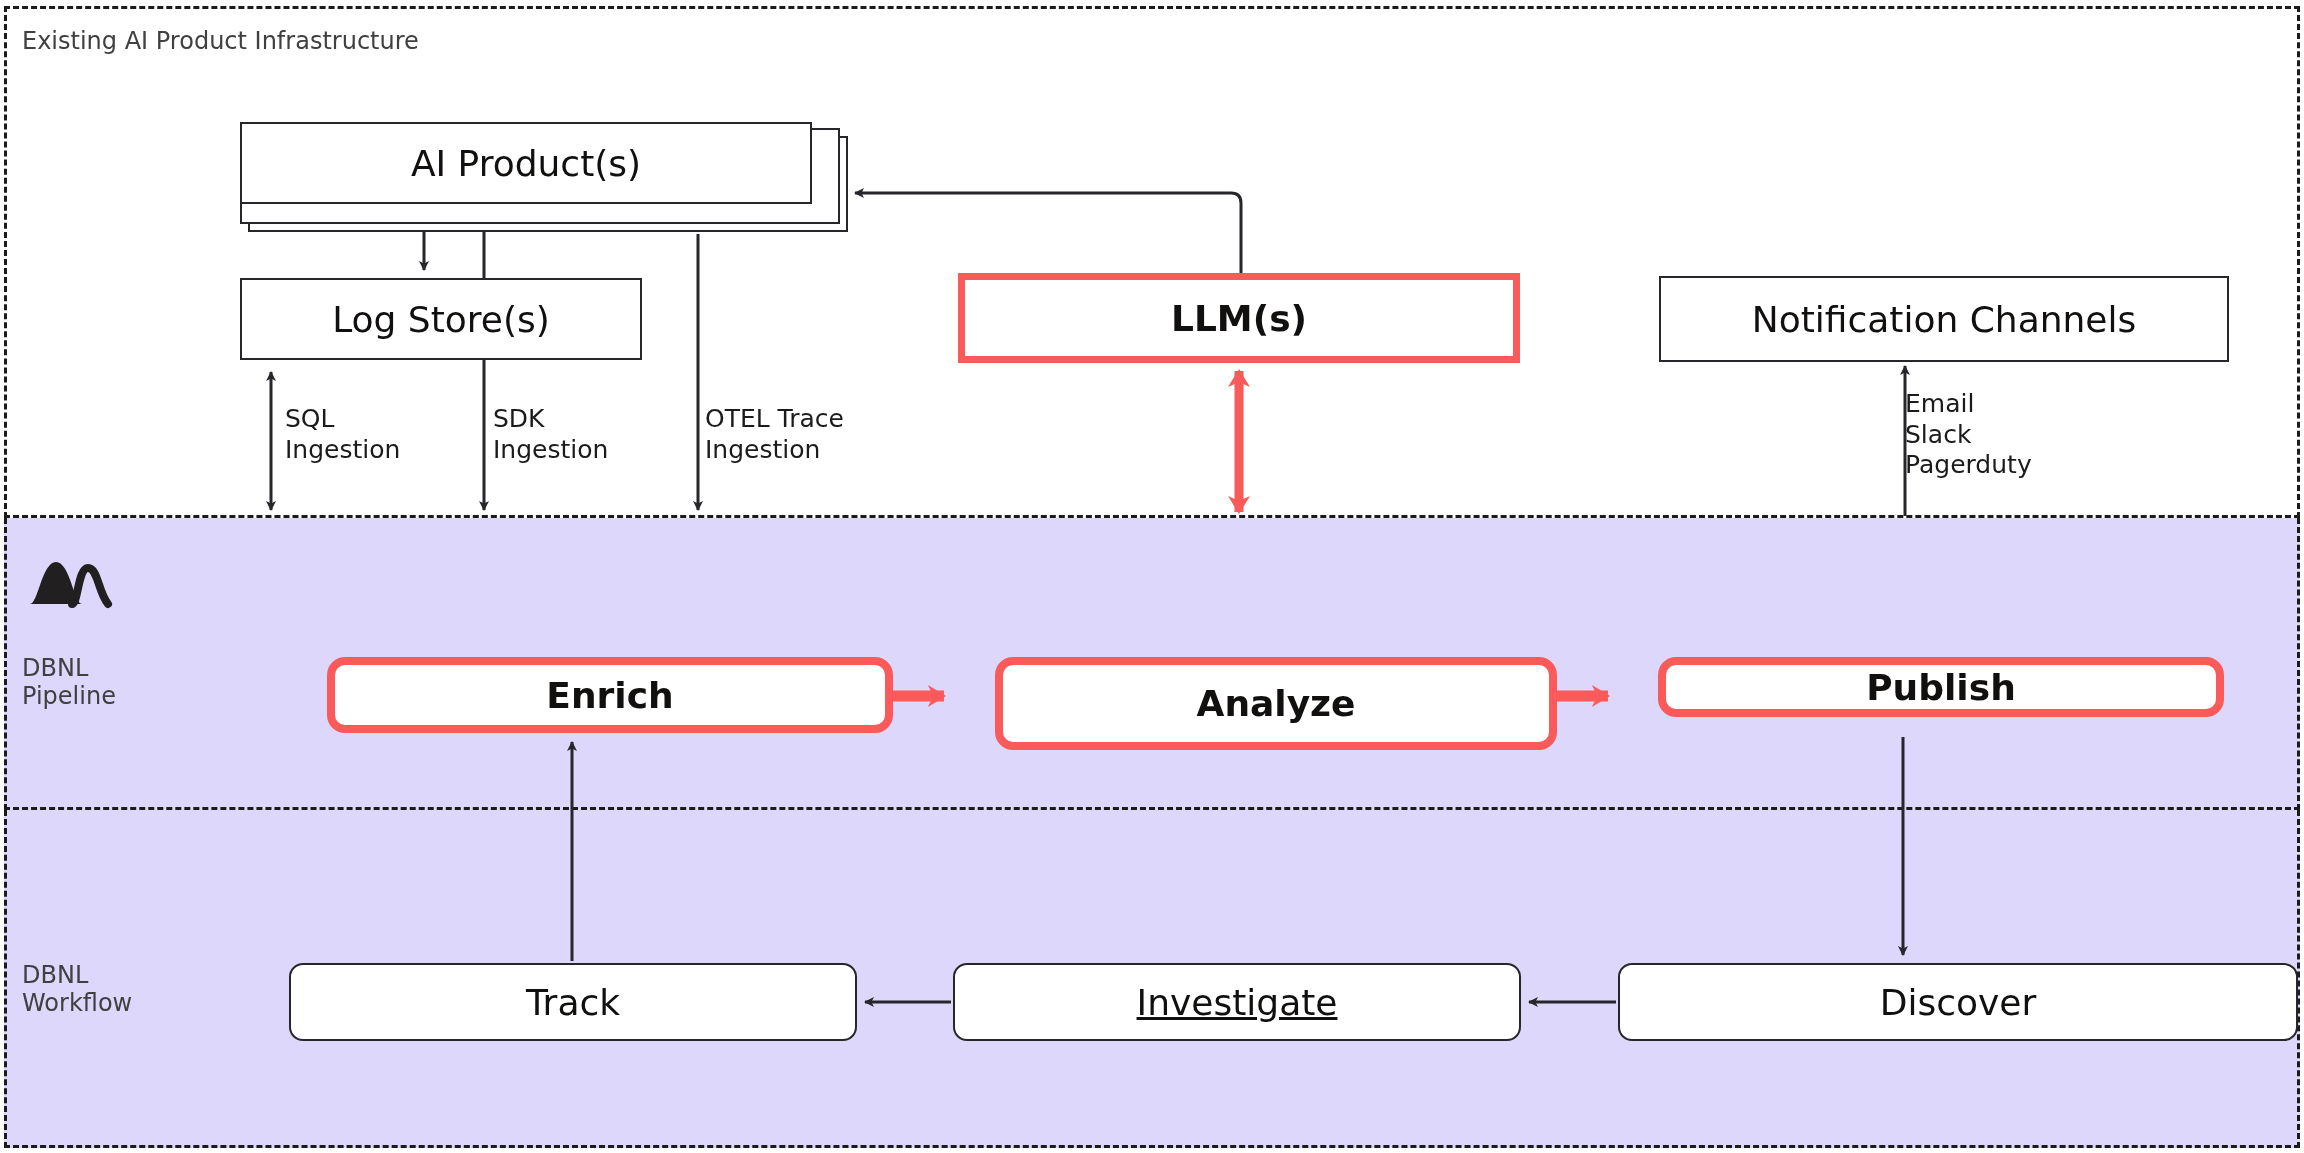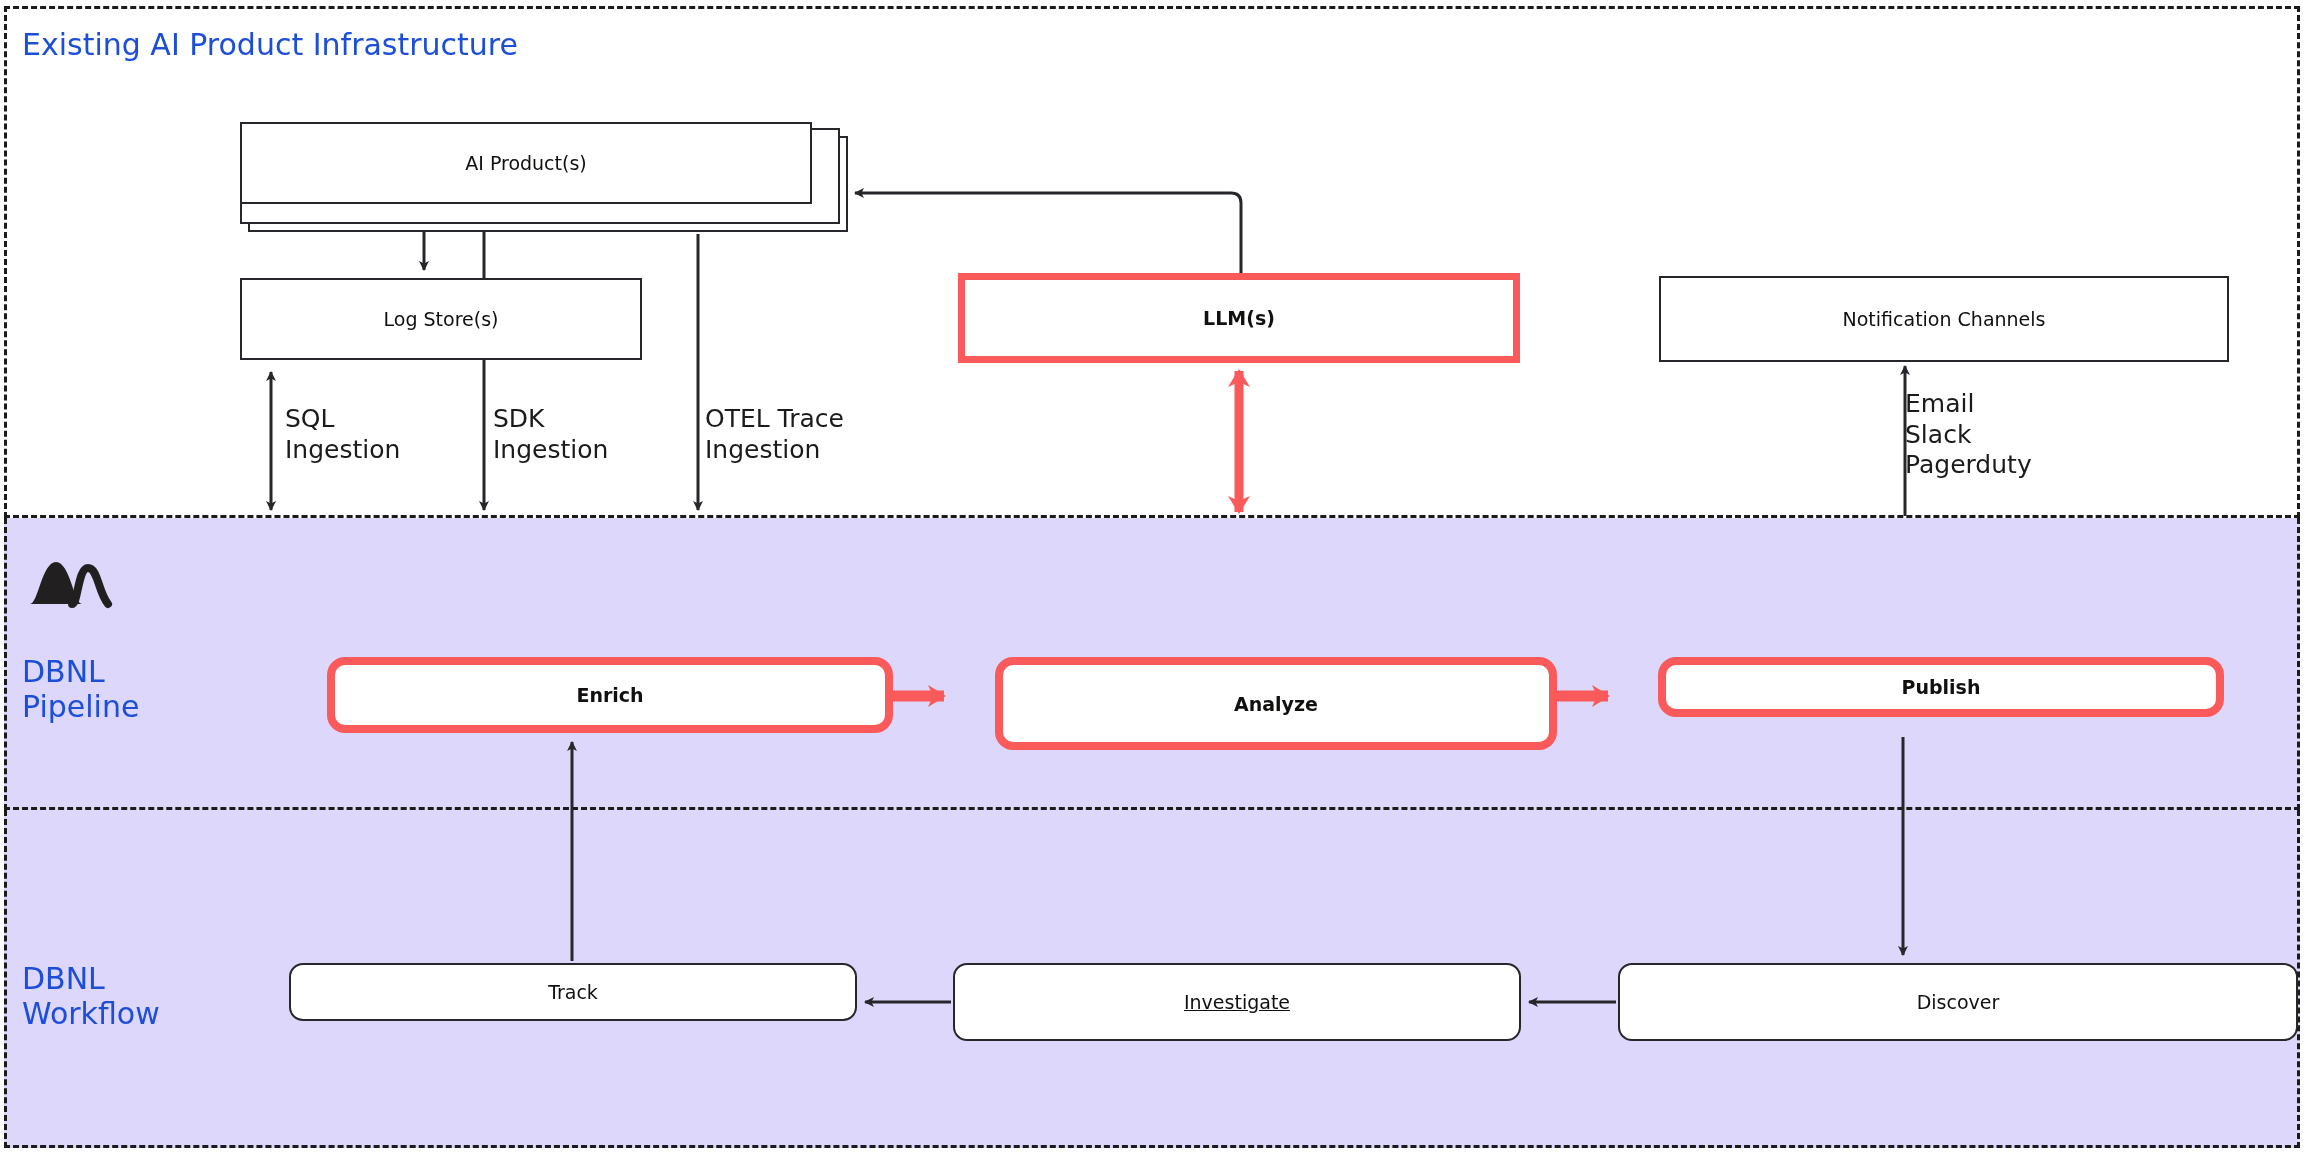--- a/index.html
+++ b/index.html
@@ -47,22 +47,22 @@
     height: 338px;
     background: #dcd7fb;
     border-left: 3px dashed #1b1b1b;
     border-right: 3px dashed #1b1b1b;
     border-bottom: 3px dashed #1b1b1b;
   }
 
   
   .lane-title {
     position: absolute;
-    font-size: 30px;
-    color: #1d4ed8;
+    font-size: 24px;
+    color: #404040;
     white-space: pre;
     line-height: 1.16;
   }
   #infra-title { left: 22px; top: 28px; }
   #pipeline-title { left: 22px; top: 655px; }
   #workflow-title { left: 22px; top: 962px; }
 
   
   #dbnl-logo {
     position: absolute;
@@ -74,21 +74,21 @@
 
   
   .node {
     position: absolute;
     box-sizing: border-box;
     background: #ffffff;
     display: flex;
     align-items: center;
     justify-content: center;
     color: #12100f;
-    font-size: 19px;
+    font-size: 36px;
   }
   .node.plain {
     border: 2px solid #26262b;
   }
   .node.rounded {
     border: 2px solid #26262b;
     border-radius: 14px;
   }
   .node.redbox {
     border: 7px solid #fa5a5a;
@@ -108,21 +108,21 @@
   #log-store        { left: 240px; top: 278px; width: 402px; height: 82px; }
   #llm              { left: 958px; top: 273px; width: 562px; height: 90px; }
   #notification     { left: 1659px; top: 276px; width: 570px; height: 86px; }
 
   
   #enrich  { left: 291px;  top: 657px; width: 566px; height: 76px; }
   #analyze { left: 959px;  top: 657px; width: 562px; height: 93px; }
   #publish { left: 1622px; top: 657px; width: 566px; height: 60px; }
 
   
-  #track       { left: 289px;  top: 963px; width: 568px; height: 58px; }
+  #track       { left: 289px;  top: 963px; width: 568px; height: 78px; }
   #investigate { left: 953px;  top: 963px; width: 568px; height: 78px; text-decoration: underline; }
   #discover    { left: 1618px; top: 963px; width: 680px; height: 78px; }
 
   
   .edge-label {
     position: absolute;
     font-size: 25px;
     color: #1b1b1b;
     white-space: pre;
     line-height: 1.22;

